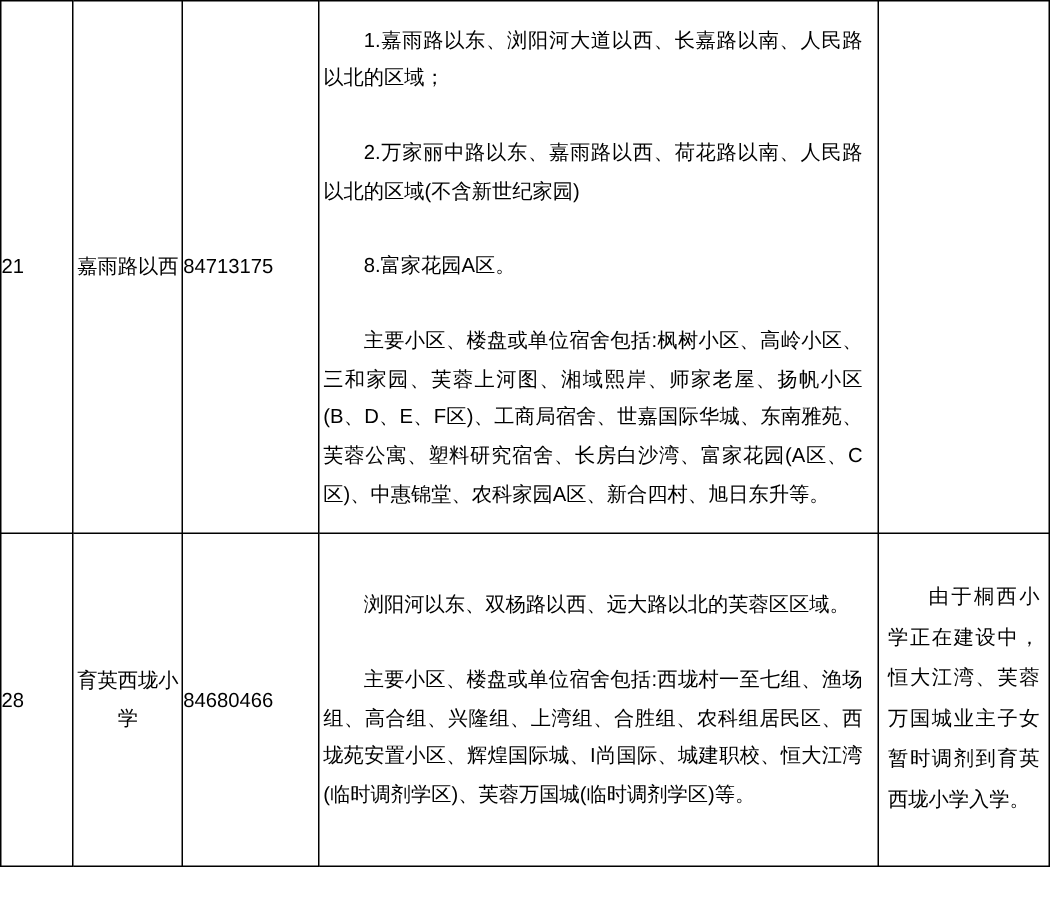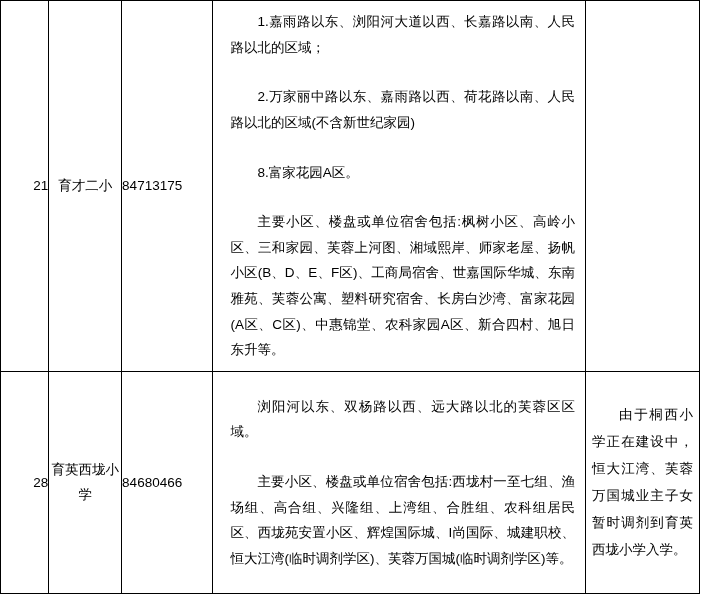--- a/index.html
+++ b/index.html
@@ -27,28 +27,28 @@
     table-layout: fixed;
   }
   table.zone-table td {
     border: 1px solid #000000;
     vertical-align: middle;
     padding: 0;
     font-size: 13.5px;
     line-height: 1.9;
     color: #000;
   }
-  .col-no    { width: 46px;  text-align: right; }
+  .col-no    { width: 46px;  text-align: left; }
   .col-name  { width: 70px;  text-align: center; }
   .col-phone { width: 88px;  text-align: left; }
   .col-area  { width: 362px; text-align: left; }
   .col-note  { width: 110px; text-align: center; }
 
   .cell-pad {
-    padding: 6px 10px 8px 17px;
+    padding: 6px 10px 8px 2px;
   }
   .cell-pad-center {
     padding: 6px 8px;
   }
   .p {
     margin: 0 0 0 0;
     text-indent: 2em;
     text-align: justify;
     text-justify: inter-ideograph;
   }
@@ -77,21 +77,21 @@
 <body>
 
 <div class="page">
   <table class="zone-table">
     <tbody>
       <tr class="row-tall-1">
         <td class="col-no">
           <div>21</div>
         </td>
         <td class="col-name">
-          <div class="name-lines">育才二小</div>
+          <div class="name-lines">嘉雨路以西</div>
         </td>
         <td class="col-phone">
           <div>84713175</div>
         </td>
         <td class="col-area">
           <div class="cell-pad">
             <p class="p p-first">1.嘉雨路以东、浏阳河大道以西、长嘉路以南、人民路以北的区域；</p>
             <p class="p">2.万家丽中路以东、嘉雨路以西、荷花路以南、人民路以北的区域(不含新世纪家园)</p>
             <p class="p">8.富家花园A区。</p>
             <p class="p">主要小区、楼盘或单位宿舍包括:枫树小区、高岭小区、三和家园、芙蓉上河图、湘域熙岸、师家老屋、扬帆小区(B、D、E、F区)、工商局宿舍、世嘉国际华城、东南雅苑、芙蓉公寓、塑料研究宿舍、长房白沙湾、富家花园(A区、C区)、中惠锦堂、农科家园A区、新合四村、旭日东升等。</p>

